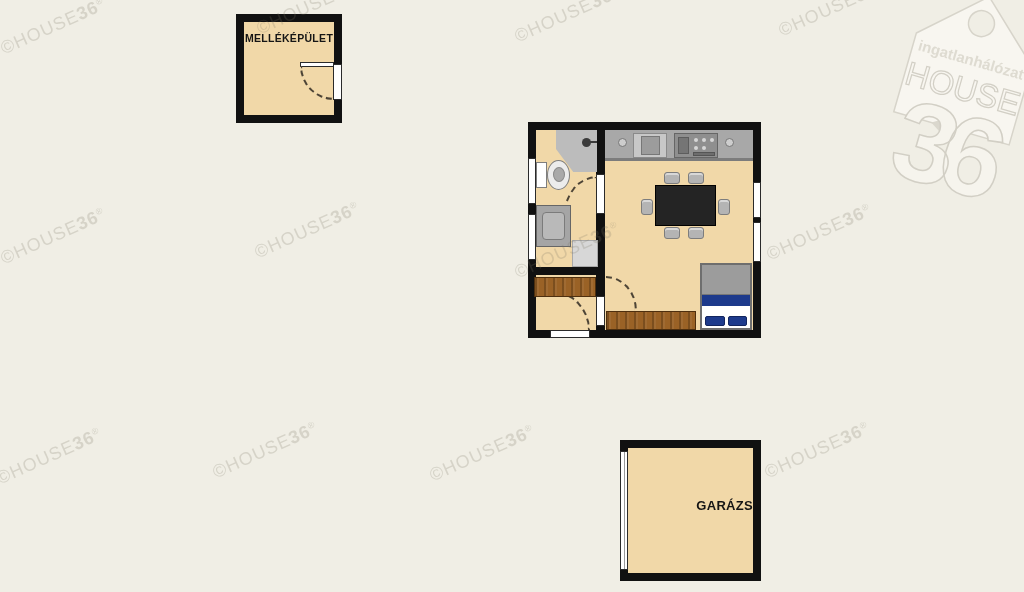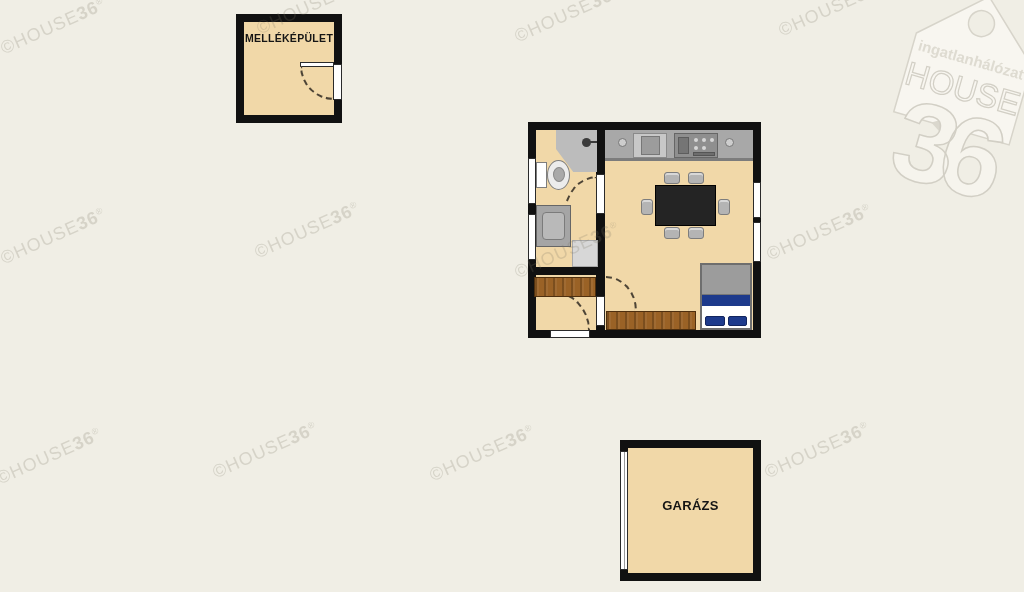--- a/index.html
+++ b/index.html
@@ -103,21 +103,21 @@
   <div class="abs" style="left:620px;top:440px;width:141px;height:141px;">
     <div class="abs floor" style="left:8px;top:8px;width:125px;height:125px;"></div>
     <div class="abs wallbox" style="left:0;top:0;width:141px;height:8px;"></div>
     <div class="abs wallbox" style="left:133px;top:0;width:8px;height:141px;"></div>
     <div class="abs wallbox" style="left:0;top:133px;width:141px;height:8px;"></div>
     <div class="abs open" style="left:0;top:11px;width:8px;height:119px;">
       <div class="abs" style="left:3px;top:0;width:1px;height:117px;background:#999;"></div>
     </div>
     <div class="abs wallbox" style="left:0;top:8px;width:8px;height:3px;"></div>
     <div class="abs wallbox" style="left:0;top:130px;width:8px;height:3px;"></div>
-    <div class="abs roomlabel" style="left:8px;top:58px;width:125px;text-align:center;font-size:13px;">GARÁZS</div>
+    <div class="abs roomlabel" style="left:8px;top:58px;width:125px;text-align:right;font-size:13px;">GARÁZS</div>
   </div>
 
 
   <div class="wm" style="left:6px;top:38px;"><span>©HOUSE</span><b>36</b><sup>®</sup></div>
   <div class="wm" style="left:262px;top:18px;"><span>©HOUSE</span><b>36</b></div>
   <div class="wm" style="left:520px;top:26px;"><span>©HOUSE</span><b>36</b></div>
   <div class="wm" style="left:784px;top:20px;"><span>©HOUSE</span><b>36</b></div>
 
   <div class="wm" style="left:6px;top:248px;"><span>©HOUSE</span><b>36</b><sup>®</sup></div>
   <div class="wm" style="left:260px;top:242px;"><span>©HOUSE</span><b>36</b><sup>®</sup></div>

